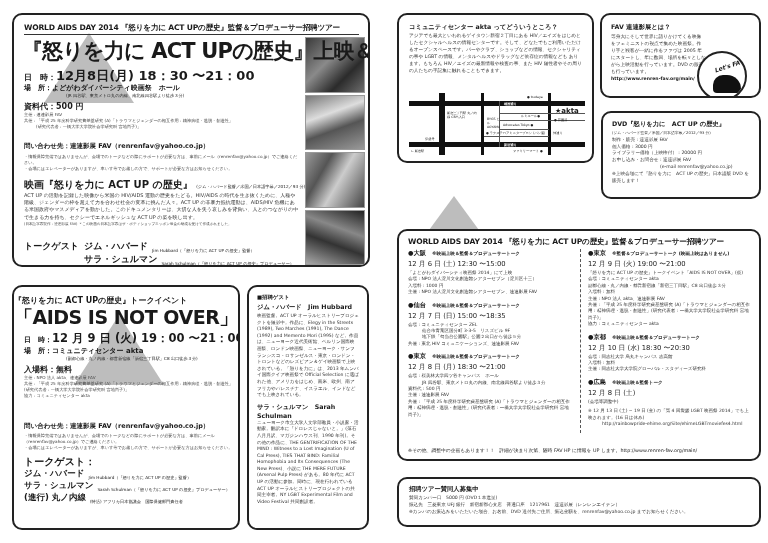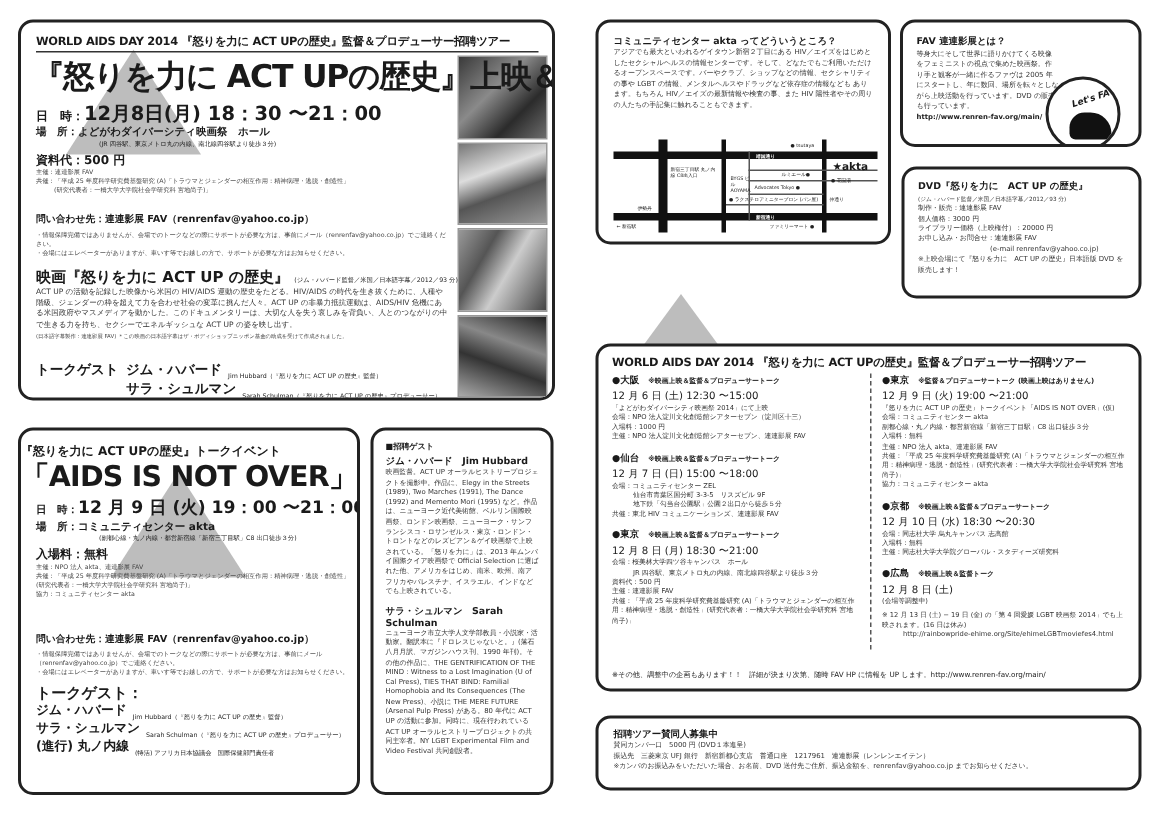--- a/index.html
+++ b/index.html
@@ -258,21 +258,21 @@
       <div class="ev">
         <div class="city"><span style="font-size:6.3px;margin:0">●大阪</span><span>※映画上映＆監督＆プロデューサートーク</span></div>
         <div class="when">12 月 6 日 (土) 12:30 〜15:00</div>
         <div class="t">「よどがわダイバーシティ映画祭 2014」にて上映</div>
         <div class="t">会場：NPO 法人淀川文化創造館シアターセブン（淀川区十三）</div>
         <div class="t">入場料：1000 円</div>
         <div class="t">主催：NPO 法人淀川文化創造館シアターセブン、連連影展 FAV</div>
       </div>
       <div class="ev">
         <div class="city"><span style="font-size:6.3px;margin:0">●仙台</span><span>※映画上映＆監督＆プロデューサートーク</span></div>
-        <div class="when">12 月 7 日 (日) 15:00 〜18:00</div>
+        <div class="when">12 月 7 日 (日) 15:00 〜18:35</div>
         <div class="t">会場：コミュニティセンター ZEL</div>
         <div class="t ind">仙台市青葉区国分町 3-3-5　リスズビル 9F</div>
         <div class="t ind">地下鉄「勾当台公園駅」公園２出口から徒歩５分</div>
         <div class="t">共催：東北 HIV コミュニケーションズ、連連影展 FAV</div>
       </div>
       <div class="ev">
         <div class="city"><span style="font-size:6.3px;margin:0">●東京</span><span>※映画上映＆監督＆プロデューサートーク</span></div>
         <div class="when">12 月 8 日 (月) 18:30 〜21:00</div>
         <div class="t">会場：桜美林大学四ツ谷キャンパス　ホール</div>
         <div class="t ind">JR 四谷駅、東京メトロ丸の内線、南北線四谷駅より徒歩３分</div>

